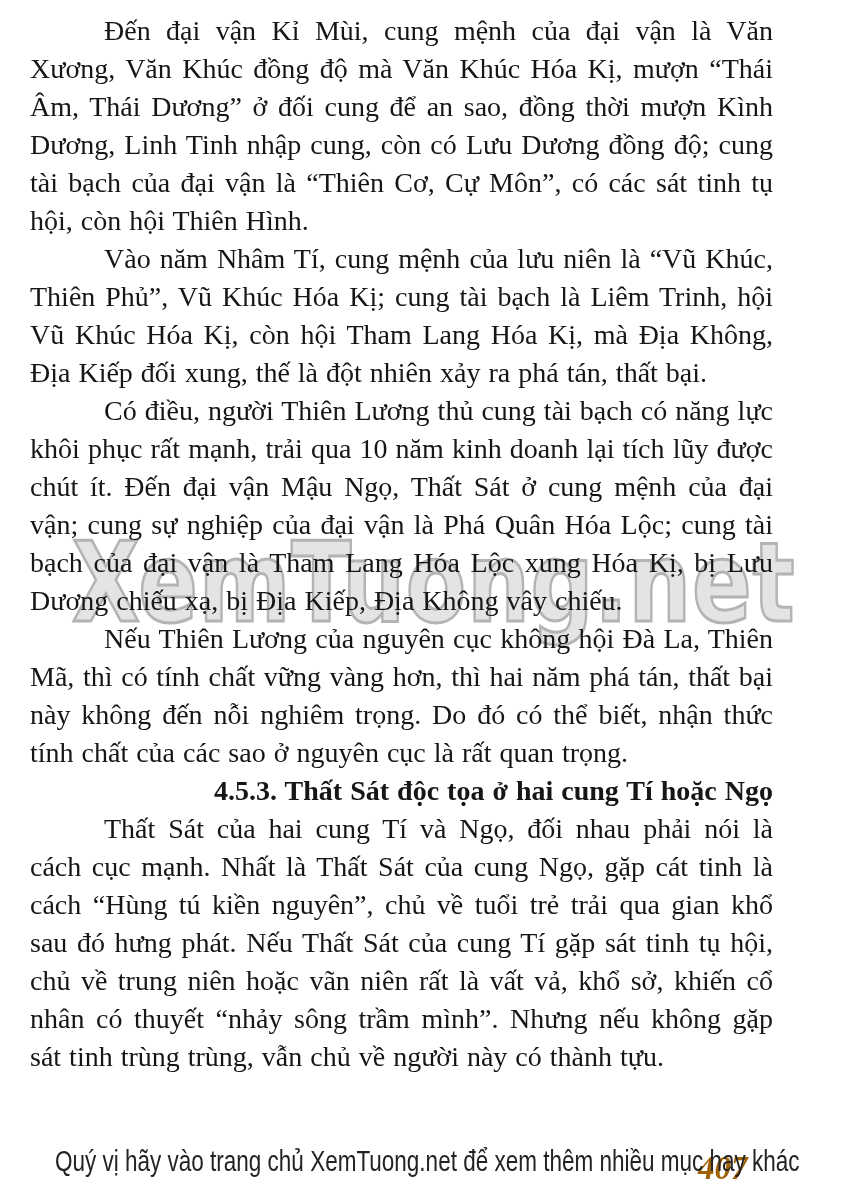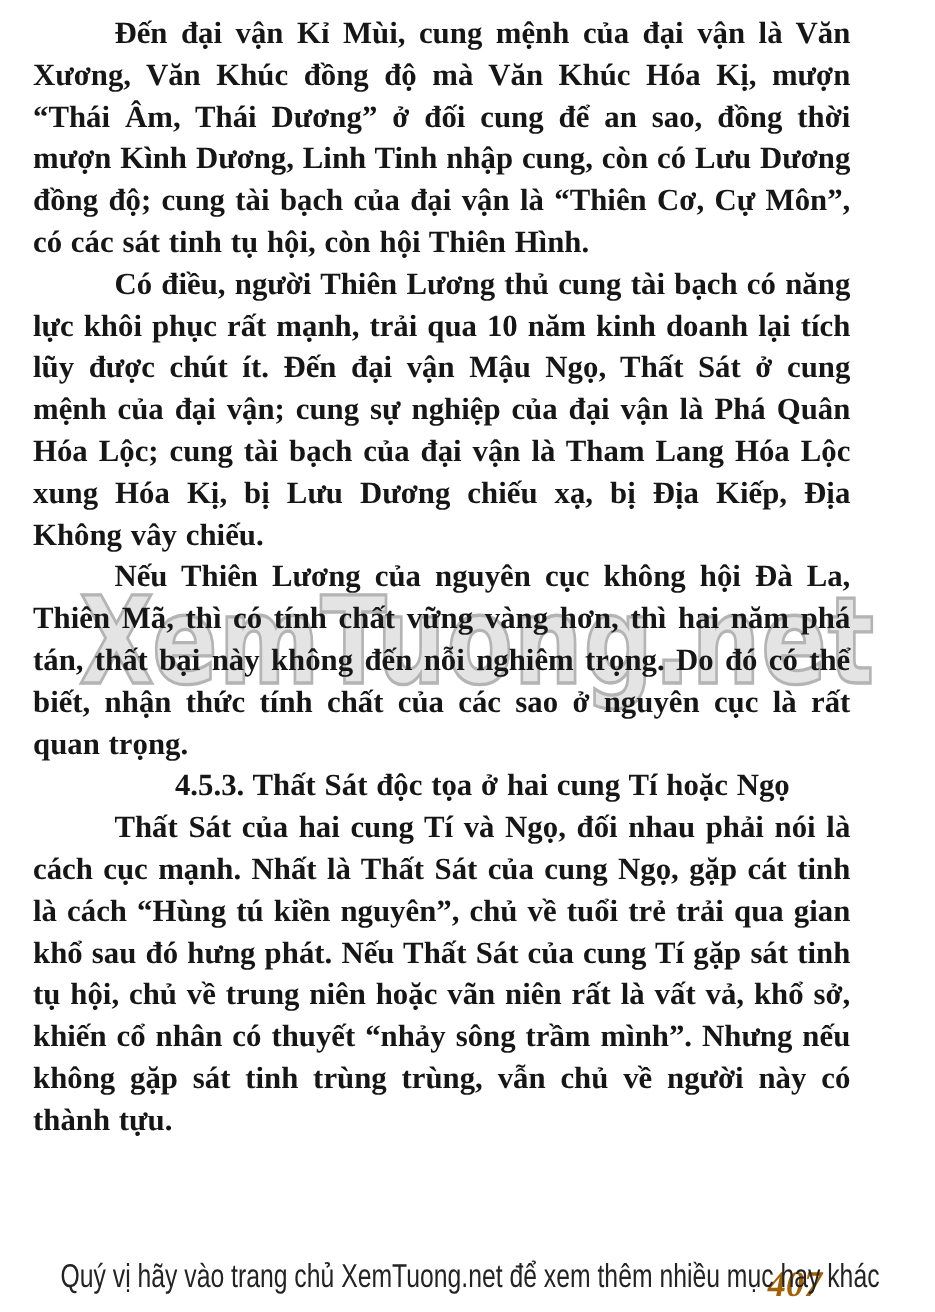--- a/index.html
+++ b/index.html
@@ -37,26 +37,25 @@
     font-size:28px;
     line-height:38px;
     color:#161616;
     text-align:justify;
     text-justify:inter-word;
   }
   .content p{
     margin:0;
     text-indent:74px;
     word-spacing:1px;
-    font-weight:bold;
   }
   .section-heading{
     font-weight:bold;
     margin:27px 0 22px 74px;
-    text-align:center;
+    text-align:right;
   }
   
   .footer{
     position:absolute;
     left:0;right:0;top:1142px;height:48px;
     z-index:2;
   }
   .book-title{
     position:absolute;
     left:33px;top:12px;
@@ -89,20 +88,21 @@
 </style>
 </head>
 <body>
 
 <div class="page">
 
   <div class="watermark">XemTuong.net</div>
 
   <div class="content">
     <p>Đến đại vận Kỉ Mùi, cung mệnh của đại vận là Văn Xương, Văn Khúc đồng độ mà Văn Khúc Hóa Kị, mượn “Thái Âm, Thái Dương” ở đối cung để an sao, đồng thời mượn Kình Dương, Linh Tinh nhập cung, còn có Lưu Dương đồng độ; cung tài bạch của đại vận là “Thiên Cơ, Cự Môn”, có các sát tinh tụ hội, còn hội Thiên Hình.</p>
+    <p>Vào năm Nhâm Tí, cung mệnh của lưu niên là “Vũ Khúc, Thiên Phủ”, Vũ Khúc Hóa Kị; cung tài bạch là Liêm Trinh, hội Vũ Khúc Hóa Kị, còn hội Tham Lang Hóa Kị, mà Địa Không, Địa Kiếp đối xung, thế là đột nhiên xảy ra phá tán, thất bại.</p>
     <p>Có điều, người Thiên Lương thủ cung tài bạch có năng lực khôi phục rất mạnh, trải qua 10 năm kinh doanh lại tích lũy được chút ít. Đến đại vận Mậu Ngọ, Thất Sát ở cung mệnh của đại vận; cung sự nghiệp của đại vận là Phá Quân Hóa Lộc; cung tài bạch của đại vận là Tham Lang Hóa Lộc xung Hóa Kị, bị Lưu Dương chiếu xạ, bị Địa Kiếp, Địa Không vây chiếu.</p>
     <p>Nếu Thiên Lương của nguyên cục không hội Đà La, Thiên Mã, thì có tính chất vững vàng hơn, thì hai năm phá tán, thất bại này không đến nỗi nghiêm trọng. Do đó có thể biết, nhận thức tính chất của các sao ở nguyên cục là rất quan trọng.</p>
     <p class="section-heading">4.5.3. Thất Sát độc tọa ở hai cung Tí hoặc Ngọ</p>
     <p>Thất Sát của hai cung Tí và Ngọ, đối nhau phải nói là cách cục mạnh. Nhất là Thất Sát của cung Ngọ, gặp cát tinh là cách “Hùng tú kiền nguyên”, chủ về tuổi trẻ trải qua gian khổ sau đó hưng phát. Nếu Thất Sát của cung Tí gặp sát tinh tụ hội, chủ về trung niên hoặc vãn niên rất là vất vả, khổ sở, khiến cổ nhân có thuyết “nhảy sông trầm mình”. Nhưng nếu không gặp sát tinh trùng trùng, vẫn chủ về người này có thành tựu.</p>
   </div>
 
   <div class="footer">
     <span class="page-number">407</span>
     <span class="promo-line">Quý vị hãy vào trang chủ XemTuong.net để xem thêm nhiều mục hay khác</span>
   </div>

